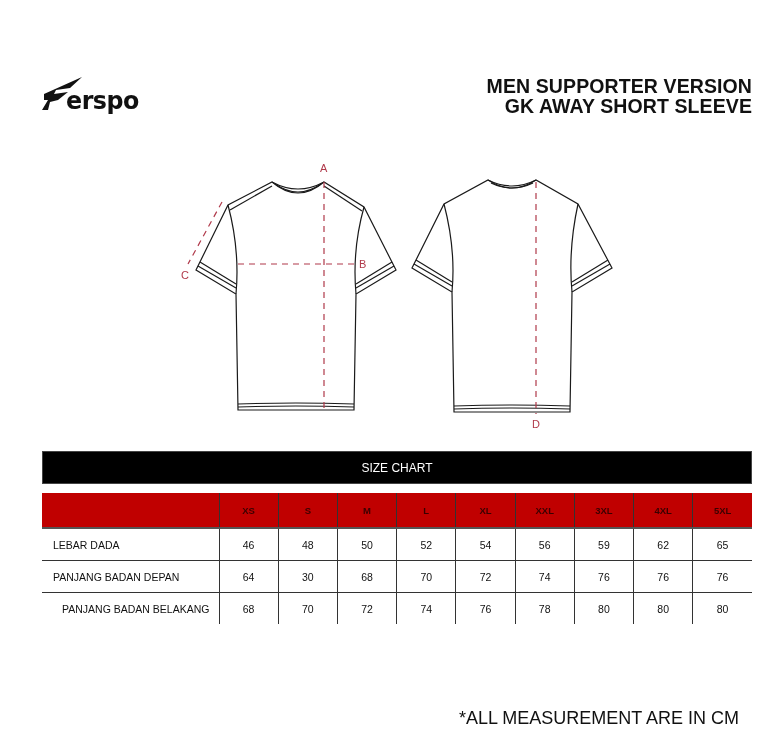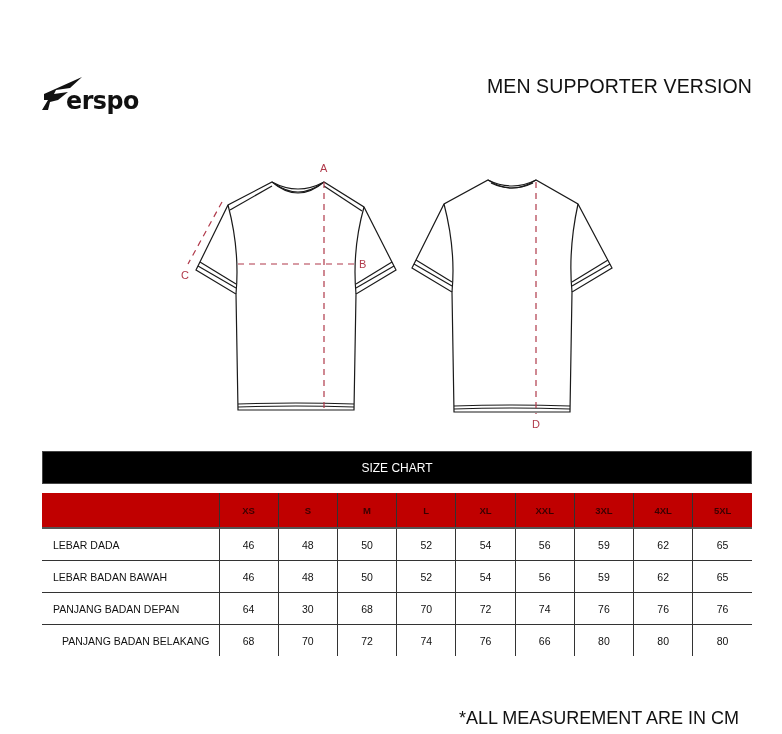--- a/index.html
+++ b/index.html
@@ -2,21 +2,21 @@
 <html><head>
 <meta charset="utf-8">
 <style>
   html, body { margin: 0; padding: 0; background: #ffffff; }
   body { width: 782px; height: 734px; position: relative; overflow: hidden;
          font-family: "Liberation Sans", "DejaVu Sans", sans-serif; color: #111; }
   .logo { position: absolute; left: 42px; top: 74px; width: 100px; height: 48px; }
   .logo svg { position: absolute; left: 0; top: 0; }
   .logo-text { position: absolute; left: 24px; top: 12px; font-family: "DejaVu Sans", sans-serif;
                font-weight: bold; font-size: 25px; letter-spacing: -0.5px; color: #111; transform: scaleX(0.95); transform-origin: left; }
-  .title { position: absolute; right: 30px; top: 76px; text-align: right; font-weight: normal;
+  .title { position: absolute; right: 30px; top: 76px; text-align: right; font-weight: bold;
            font-size: 19.5px; line-height: 20px; letter-spacing: 0.1px; color: #111; }
   .title div { white-space: nowrap; }
   .diagram { position: absolute; left: 0; top: 0; width: 782px; height: 440px; pointer-events: none; }
   .mlabel { position: absolute; font-size: 11px; color: #b0394a; }
   .bar { position: absolute; left: 42px; width: 710px; }
   .bar-black { top: 451px; height: 33px; background: #000; color: #fff; font-weight: normal;
                font-size: 12px; display: flex; align-items: center; justify-content: center; border: 1px solid #444; box-sizing: border-box; }
   table.sizes { position: absolute; left: 42px; top: 493px; width: 710px; border-collapse: collapse; table-layout: fixed; }
   table.sizes th { background: #c00000; height: 34px; font-size: 9.5px; font-weight: bold; color: #3a0000;
                    border-left: 1.5px solid #333; border-bottom: 2px solid #555; padding: 0; margin-top: 8px; }
@@ -33,20 +33,21 @@
 
 <div class="logo">
   <svg width="40" height="40" viewBox="0 0 40 40">
     <path d="M2 20 L40 3 L28 14 L14 16 L12 20 L26 18 L16 26 L8 28 L6 36 L0 36 L6 26 L2 26 Z" fill="#111"></path>
   </svg>
   <span class="logo-text">erspo</span>
 </div>
 
 <div class="title">
   <div>MEN SUPPORTER VERSION</div>
+  <div>GK AWAY SHORT SLEEVE</div>
 </div>
 
 <svg class="diagram" viewBox="0 0 782 440">
 
   <g fill="none" stroke="#1a1a1a" stroke-width="1.2">
 
     <path d="M272 182 Q298 196 324 182 L364 207 L396 270 L356 294 L354 410 L238 410 L236 294 L196 270 L228 205 Z" fill="#fff"></path>
 
     <path d="M272 182 Q298 204 324 182"></path>
     <path d="M275 184 Q298 200 321 184"></path>
@@ -129,51 +130,39 @@
       <td>48</td>
       <td>50</td>
       <td>52</td>
       <td>54</td>
       <td>56</td>
       <td>59</td>
       <td>62</td>
       <td>65</td>
     </tr>
     <tr>
-      <td class="label">LEBAR BADAN BAWAH</td>
-      <td>46</td>
-      <td>48</td>
-      <td>50</td>
-      <td>52</td>
-      <td>54</td>
-      <td>56</td>
-      <td>59</td>
-      <td>62</td>
-      <td>65</td>
-    </tr>
-    <tr>
       <td class="label">PANJANG BADAN DEPAN</td>
       <td>64</td>
       <td>30</td>
       <td>68</td>
       <td>70</td>
       <td>72</td>
       <td>74</td>
       <td>76</td>
       <td>76</td>
       <td>76</td>
     </tr>
     <tr>
       <td class="label">PANJANG BADAN BELAKANG</td>
       <td>68</td>
       <td>70</td>
       <td>72</td>
       <td>74</td>
       <td>76</td>
-      <td>66</td>
+      <td>78</td>
       <td>80</td>
       <td>80</td>
       <td>80</td>
     </tr>
   </tbody>
 </table>
 
 <div class="note">*ALL MEASUREMENT ARE IN CM</div>
 
 </body></html>

